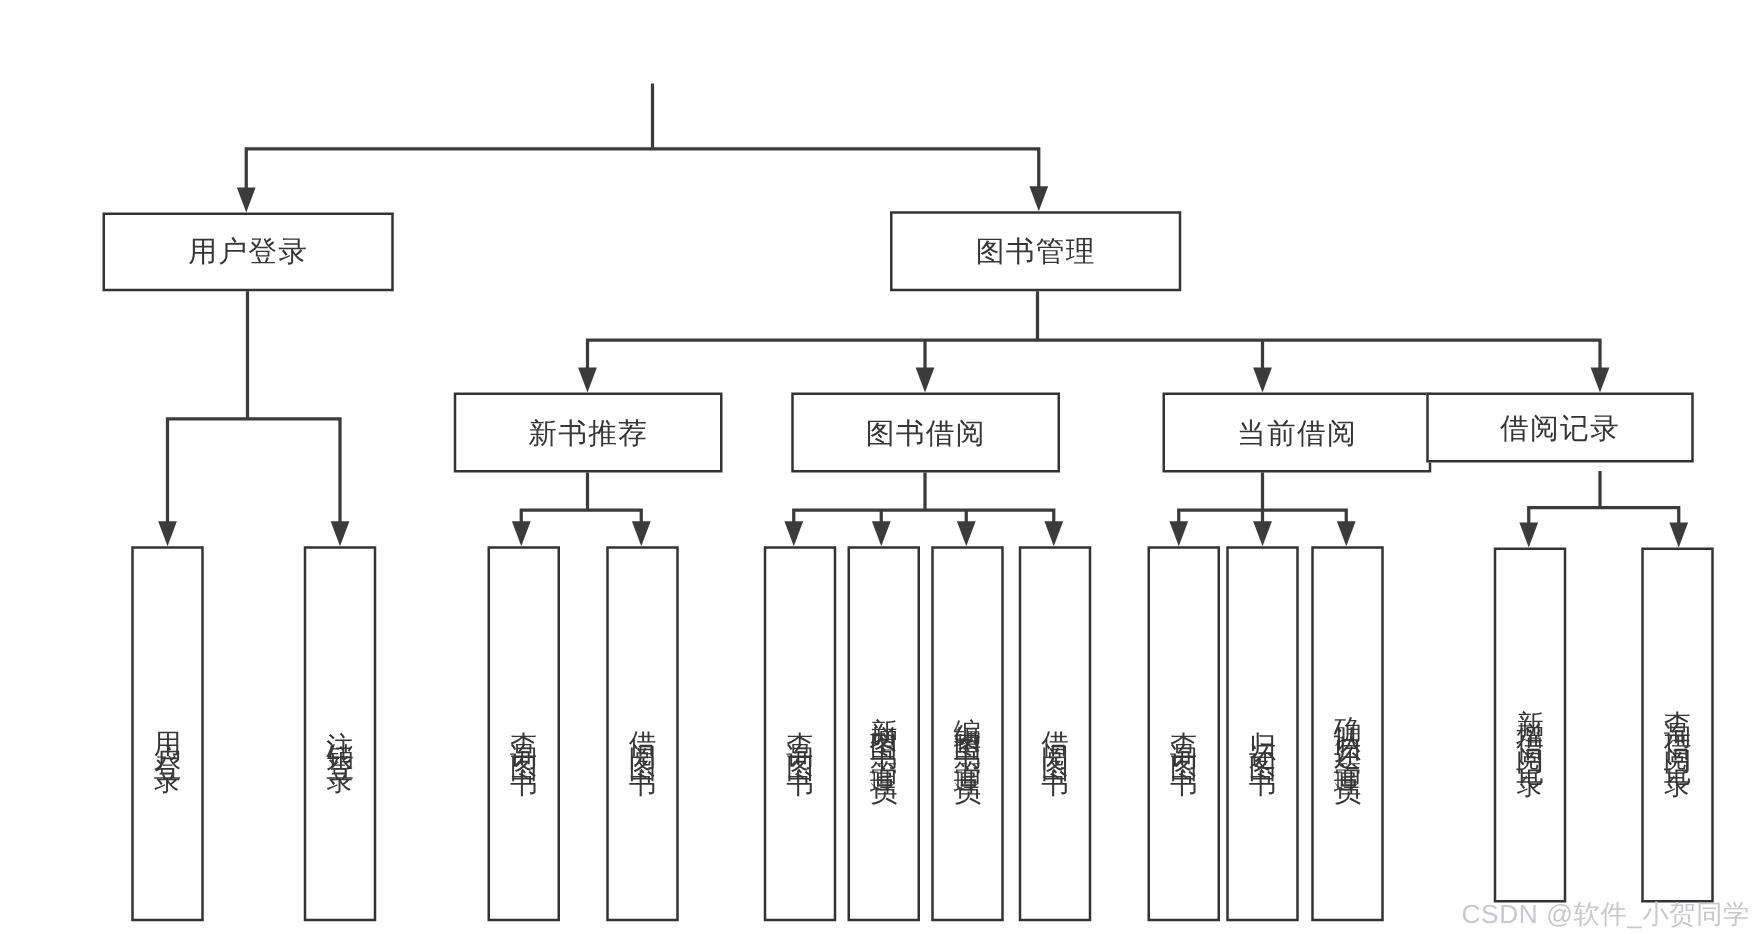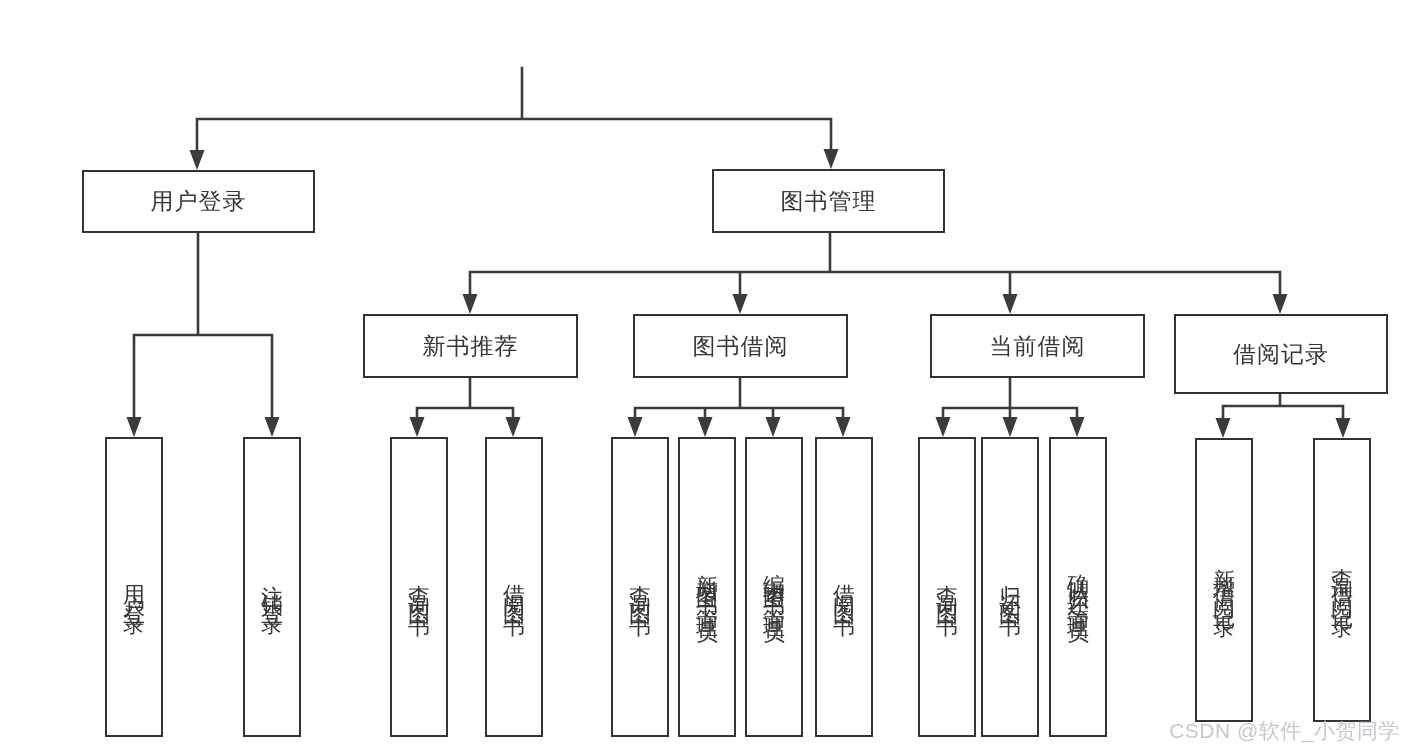--- a/index.html
+++ b/index.html
@@ -99,21 +99,21 @@
     </g>
   </svg>
 
 
   <div class="hbox" style="left:82px; top:170px; width:233px; height:63px;">用户登录</div>
   <div class="hbox" style="left:712px; top:169px; width:233px; height:64px;">图书管理</div>
 
   <div class="hbox" style="left:363px; top:314px; width:215px; height:64px;">新书推荐</div>
   <div class="hbox" style="left:633px; top:314px; width:215px; height:64px;text-align:center;">图书借阅</div>
   <div class="hbox" style="left:902px; top:314px; width:215px; height:64px;margin-left:28px;">当前借阅</div>
-  <div class="hbox" style="left:1174px; top:314px; width:214px; height:80px;">借阅记录</div>
+  <div class="hbox" style="left:1141px; top:314px; width:214px; height:56px;">借阅记录</div>
 
   <div class="vbox" style="left:105px;">用户登录</div>
   <div class="vbox" style="left:243px;">注销登录</div>
 
   <div class="vbox" style="left:390px;">查询图书</div>
   <div class="vbox" style="left:485px;">借阅图书</div>
 
   <div class="vbox" style="left:611px;">查询图书</div>
   <div class="vbox" style="left:678px; letter-spacing:7px;">新增图书（管理员）</div>
   <div class="vbox" style="left:745px; letter-spacing:7px;">编辑图书（管理员）</div>

